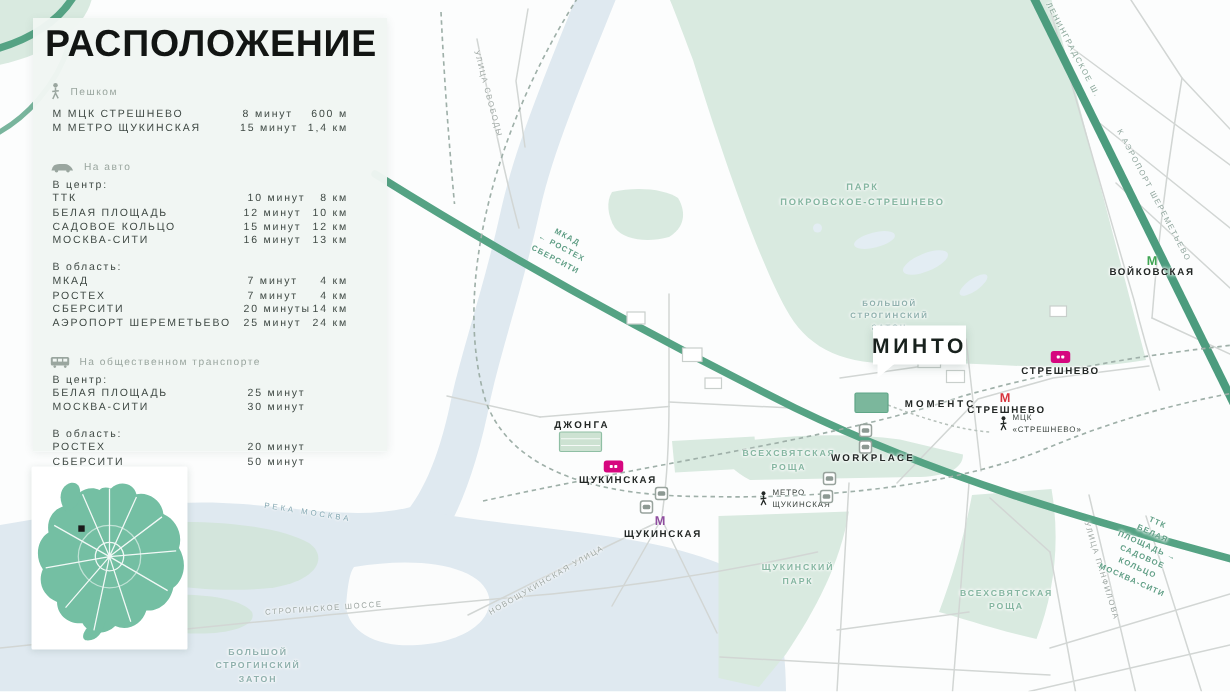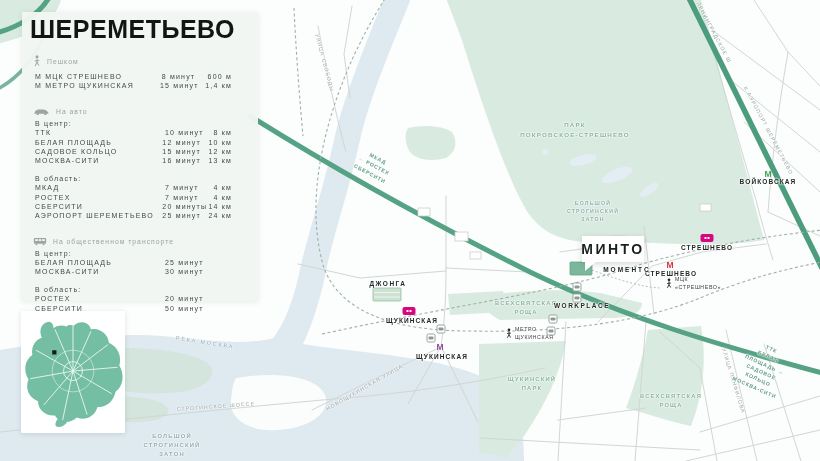--- a/index.html
+++ b/index.html
@@ -24,21 +24,21 @@
         text-shadow:0 0 2px #fff;line-height:1;}
   .rail-badge{position:absolute;z-index:2;width:13px;height:8px;border-radius:2px;background:#d6077f;
         transform:translate(-50%,-50%);display:flex;align-items:center;justify-content:center;gap:1.5px;}
   .rail-badge i{display:block;width:2px;height:2px;background:#fff;border-radius:.5px;}
   .walk-ic{position:absolute;z-index:2;transform:translate(-50%,-50%);}
   .busstop{position:absolute;z-index:2;width:9px;height:9px;background:#fff;border:1px solid #98a39d;border-radius:2px;
         transform:translate(-50%,-50%);display:flex;align-items:center;justify-content:center;}
   .busstop b{display:block;width:5px;height:3.5px;background:#8d9993;border-radius:1px;}
 
   
-  #callout{position:absolute;left:582px;top:236px;width:62px;height:26px;background:#fff;z-index:3;
+  #callout{position:absolute;left:582px;top:217px;width:62px;height:26px;background:#fff;z-index:3;
         display:flex;align-items:center;justify-content:center;
         box-shadow:0 2px 6px rgba(40,70,60,.18);}
   #callout:after{content:"";position:absolute;left:3px;bottom:-9px;width:0;height:0;
         border-top:10px solid #fff;border-right:12px solid transparent;}
   #callout .txt{font-size:14px;font-weight:600;letter-spacing:2.5px;color:#18211d;}
 
   
   #panel{position:absolute;left:22px;top:12px;width:236px;height:289px;z-index:5;
         background:rgba(241,246,243,.97);box-shadow:0 1px 6px rgba(50,80,70,.10);padding-top:5px;}
   #panel .title{margin:0 0 0 8px;font-size:25px;font-weight:700;letter-spacing:.5px;color:#121513;line-height:1;}
@@ -239,21 +239,21 @@
     </div>
   <div class="busstop" style="left:431px;top:338px">
       <b></b>
     </div>
 
   <div id="callout">
     <span class="txt">МИНТО</span>
   </div>
 
   <div id="panel">
-    <h1 class="title">ШЕРЕМЕТЬЕВО</h1>
+    <h1 class="title">РАСПОЛОЖЕНИЕ</h1>
 
     <div class="p-sec mt14">
       <svg width="8" height="12" viewBox="0 0 8 12">
           <circle cx="4" cy="1.8" r="1.5" fill="#9aa69f"></circle>
           <path d="M4 3.4 L4 7 M4 7 L2.2 11 M4 7 L5.8 10.6 M1.8 6 L6.2 5.5" stroke="#9aa69f" stroke-width="1" fill="none"></path>
         </svg>
       <span>Пешком</span>
     </div>
     <div class="mt6">
       <div class="p-row">

